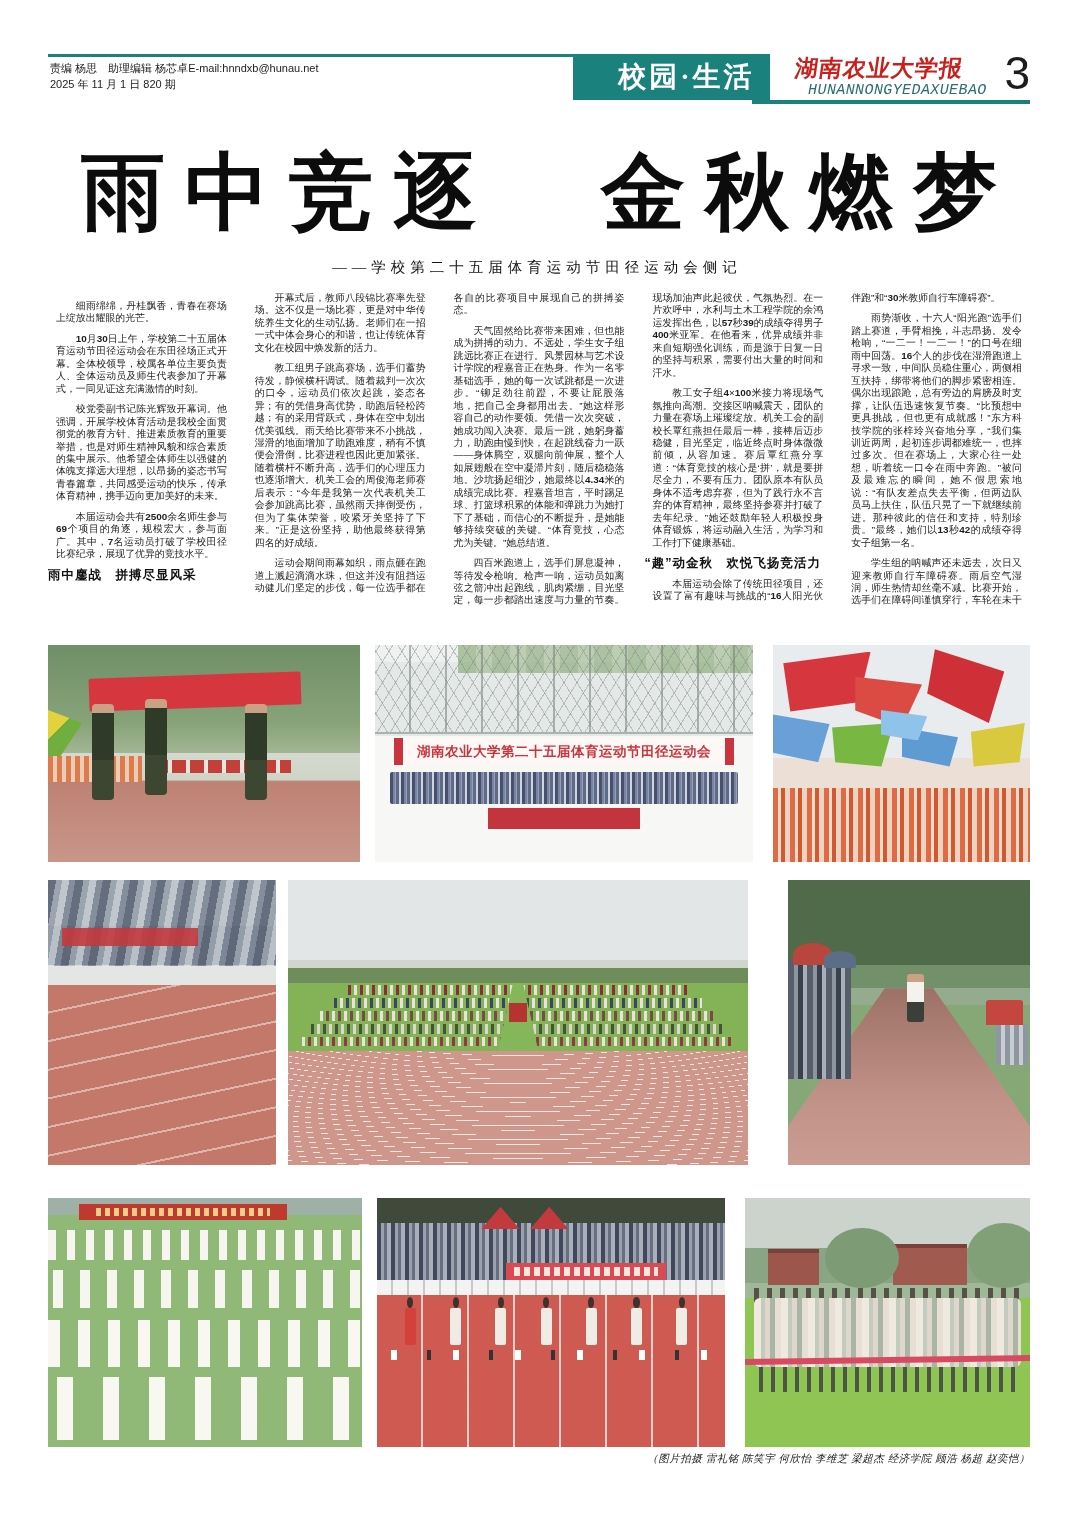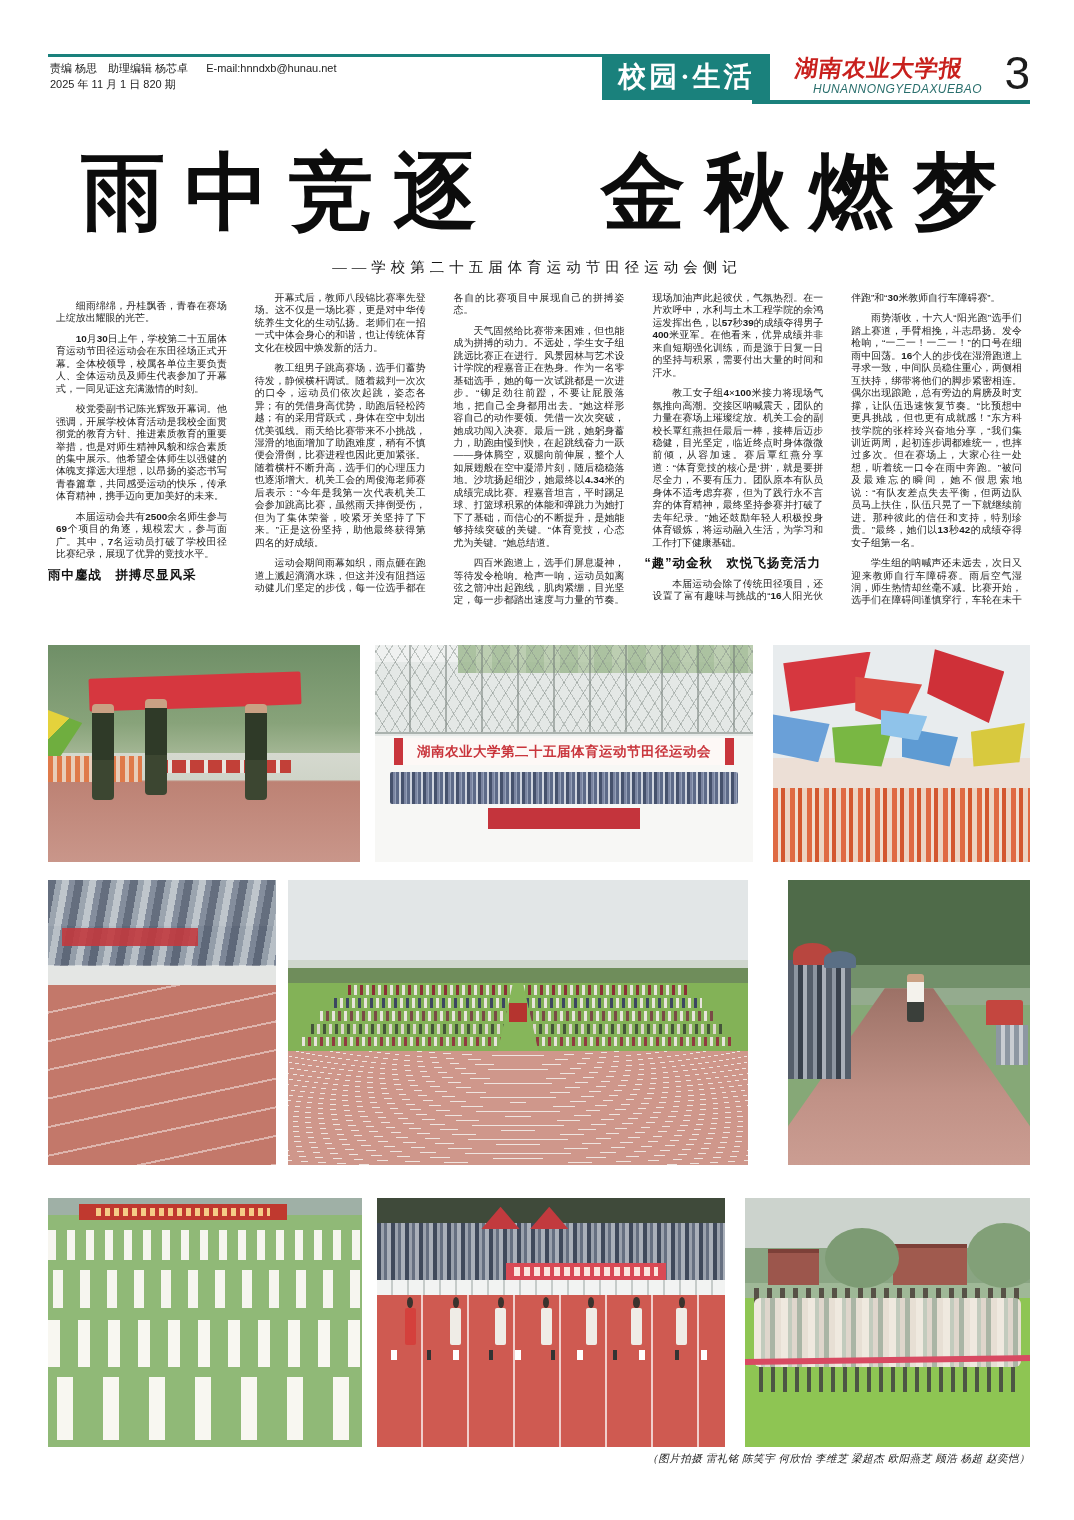--- a/index.html
+++ b/index.html
@@ -3,30 +3,30 @@
 <meta charset="utf-8">
 <style>
   html,body{margin:0;padding:0;background:#e9e9e9;}
   .page{position:relative;width:1074px;height:1520px;background:#fff;margin:0 auto;
         font-family:"Liberation Sans",sans-serif;color:#1a1a1a;overflow:hidden;}
   
   .hdr{position:absolute;top:46px;left:48px;width:982px;height:64px;}
   .hdr-line1{position:absolute;top:8px;left:0;width:572px;height:3px;background:#1a817c;}
   .hdr-line2{position:absolute;top:54px;right:0;width:278px;height:4px;background:#1a817c;}
   .hdr-left{position:absolute;top:14px;left:2px;font-size:11px;line-height:16px;color:#222;}
-  .hdr-left .email{margin-left:18px;}
+  .hdr-left .email{}
   .hdr-right{position:absolute;top:0;right:0;display:flex;align-items:flex-start;}
   .section-box{margin-top:8px;width:168px;height:46px;background:#1a817c;color:#fff;
         font-family:"Liberation Serif",serif;font-weight:700;font-size:28px;line-height:46px;
-        text-align:center;letter-spacing:3px;}
+        text-align:center;letter-spacing:3px;padding-left:29px;}
   .masthead{width:218px;text-align:center;padding-top:10px;}
   .mh-cn{color:#c8201d;font-weight:700;font-size:23px;line-height:26px;letter-spacing:1px;
         transform:skewX(-8deg);font-family:"Liberation Serif",serif;}
-  .mh-en{color:#2a6f6d;font-size:12px;font-style:italic;letter-spacing:.4px;
-        font-family:Liberation Sans, sans-serif;padding-left:36px;}
+  .mh-en{color:#2a6f6d;font-size:15px;font-style:italic;letter-spacing:.4px;
+        font-family:Liberation Mono, monospace;padding-left:36px;}
   .pagenum{font-size:46px;line-height:54px;padding-left:16px;color:#1c1c1c;}
   
   .headline{position:absolute;top:136px;left:12px;width:100%;text-align:center;
         font-size:84px;font-weight:900;letter-spacing:20px;color:#0c0c0c;white-space:nowrap;}
   .subtitle{position:absolute;top:258px;left:0;width:100%;text-align:center;
         font-size:14.5px;letter-spacing:5px;color:#141414;font-family:"Liberation Serif",serif;}
   
   .article{position:absolute;top:292px;left:48px;width:982px;height:316px;overflow:hidden;}
   #article-flow{column-count:5;column-gap:12px;height:316px;
         font-size:9.9px;line-height:12.45px;text-align:justify;color:#1d1d1d;}
@@ -312,15 +312,15 @@
       <i class="p9-b2"></i>
       <i class="p9-t1"></i>
       <i class="p9-t2"></i>
       <i class="p9-heads"></i>
       <i class="p9-crowd"></i>
       <i class="p9-ribbon"></i>
       <i class="p9-legs"></i>
     </figure>
   </div>
 
-  <div class="credits">（图片拍摄 雷礼铭 陈笑宇 何欣怡 李维芝 梁超杰 欧阳燕芝 顾浩 杨超 赵奕恺）</div>
+  <div class="credits">（图片拍摄 雷礼铭 陈笑宇 何欣怡 李维芝 梁超杰 经济学院 顾浩 杨超 赵奕恺）</div>
 
 </div>
 
 </body></html>

